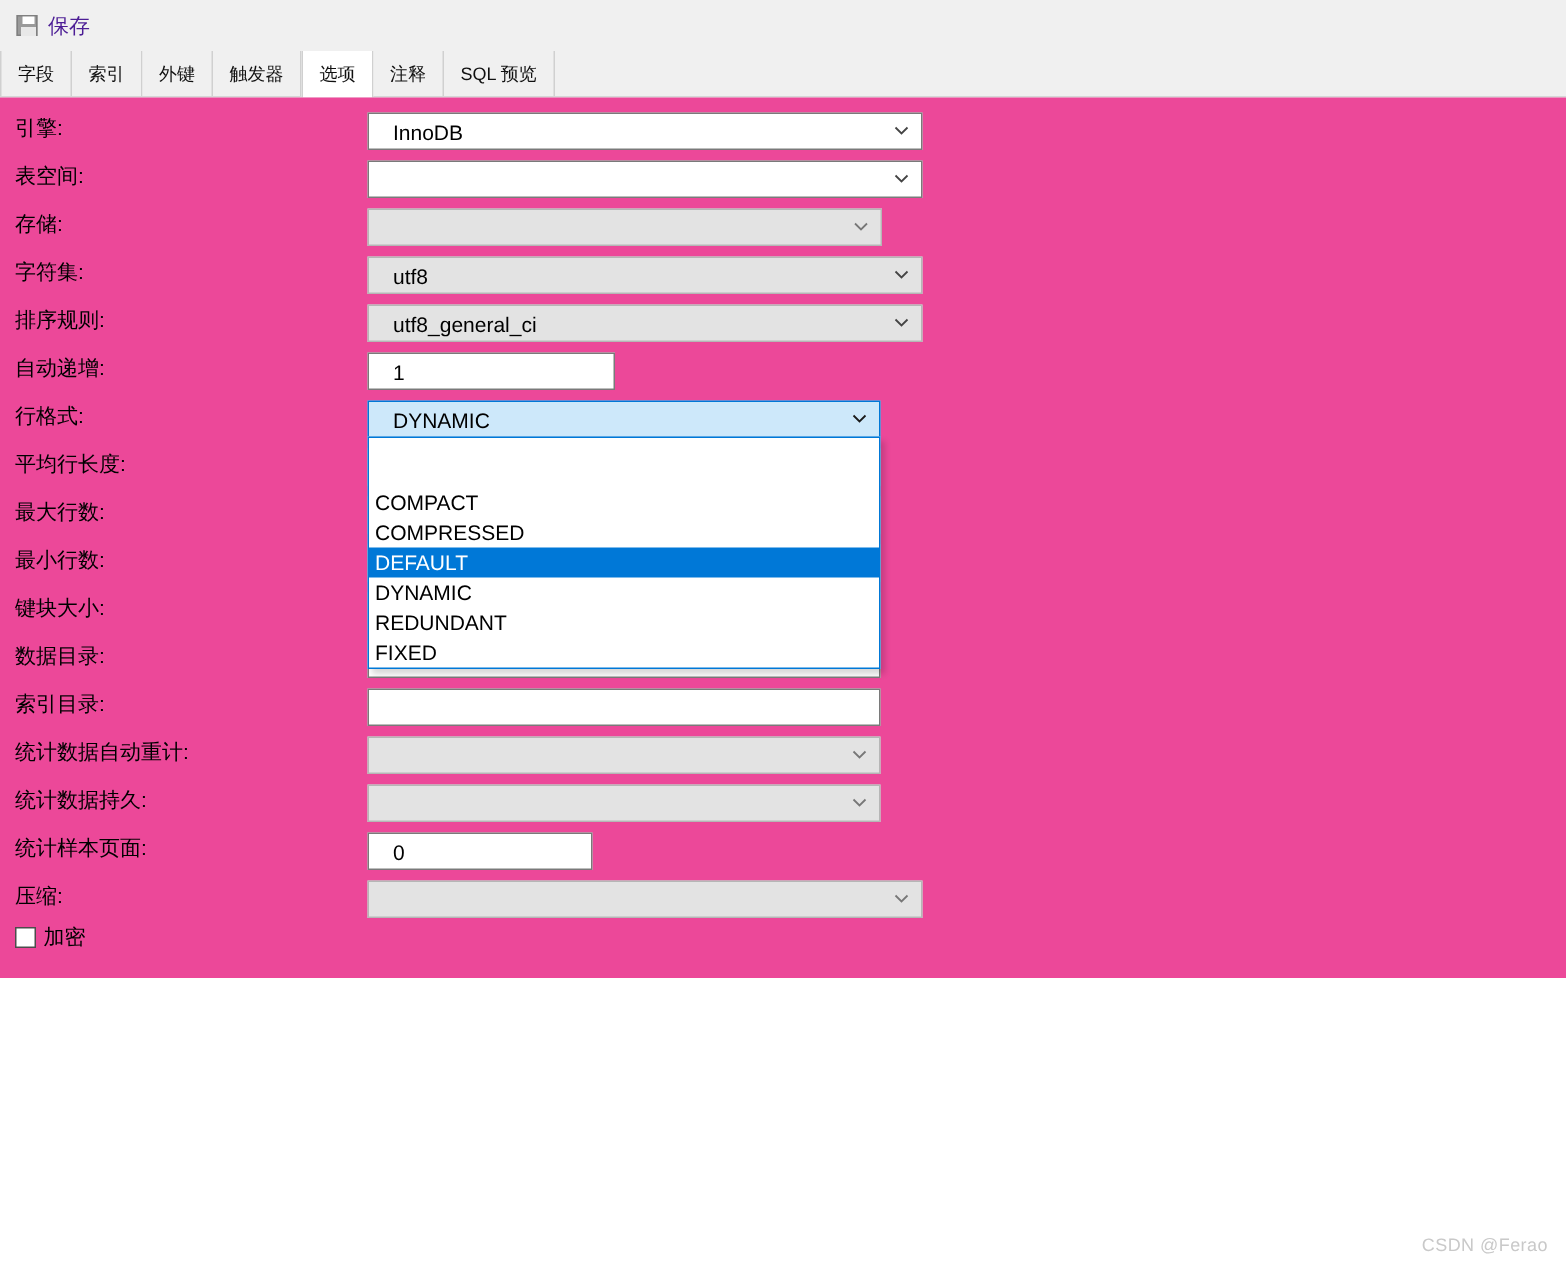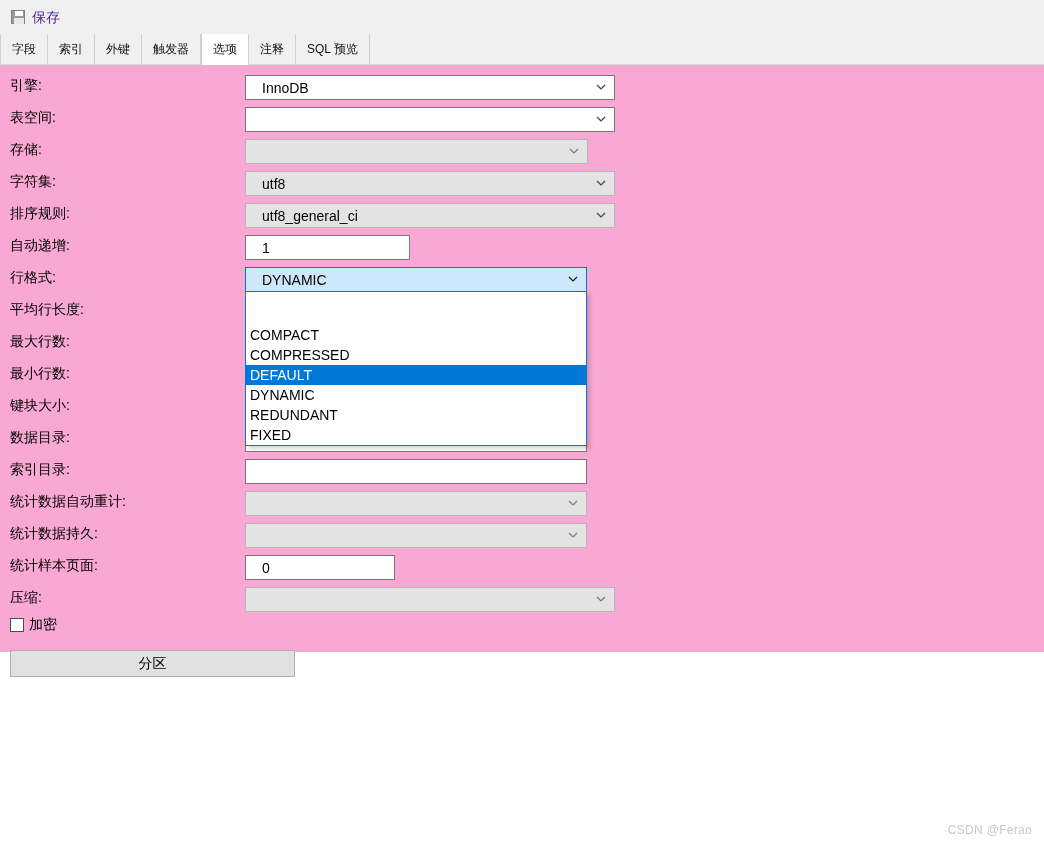--- a/index.html
+++ b/index.html
@@ -92,21 +92,21 @@
     border-right: 1px solid #d0d0d0;
     height: 31px;
   }
 
   
   #form {
     position: absolute;
     left: 0; top: 65px;
     width: 1044px;
     height: 587px;
-    background: #f9a8d4;
+    background: #ec4899;
   }
   .row {
     position: absolute;
     left: 0;
     height: 32px;
   }
   .lbl {
     position: absolute;
     left: 10px;
     top: 6px;
@@ -421,21 +421,20 @@
           </svg>
       </span>
     </div>
   </div>
 
   <div id="encrypt-row">
     <span class="cb-box"></span>
     <span id="encrypt-label">加密</span>
   </div>
 
-  <div id="partition-button">分区</div>
 
   <div id="dropdown-popup">
     <div class="dd-item blank"></div>
     <div class="dd-item">COMPACT</div>
     <div class="dd-item">COMPRESSED</div>
     <div class="dd-item selected">DEFAULT</div>
     <div class="dd-item">DYNAMIC</div>
     <div class="dd-item">REDUNDANT</div>
     <div class="dd-item">FIXED</div>
   </div>

